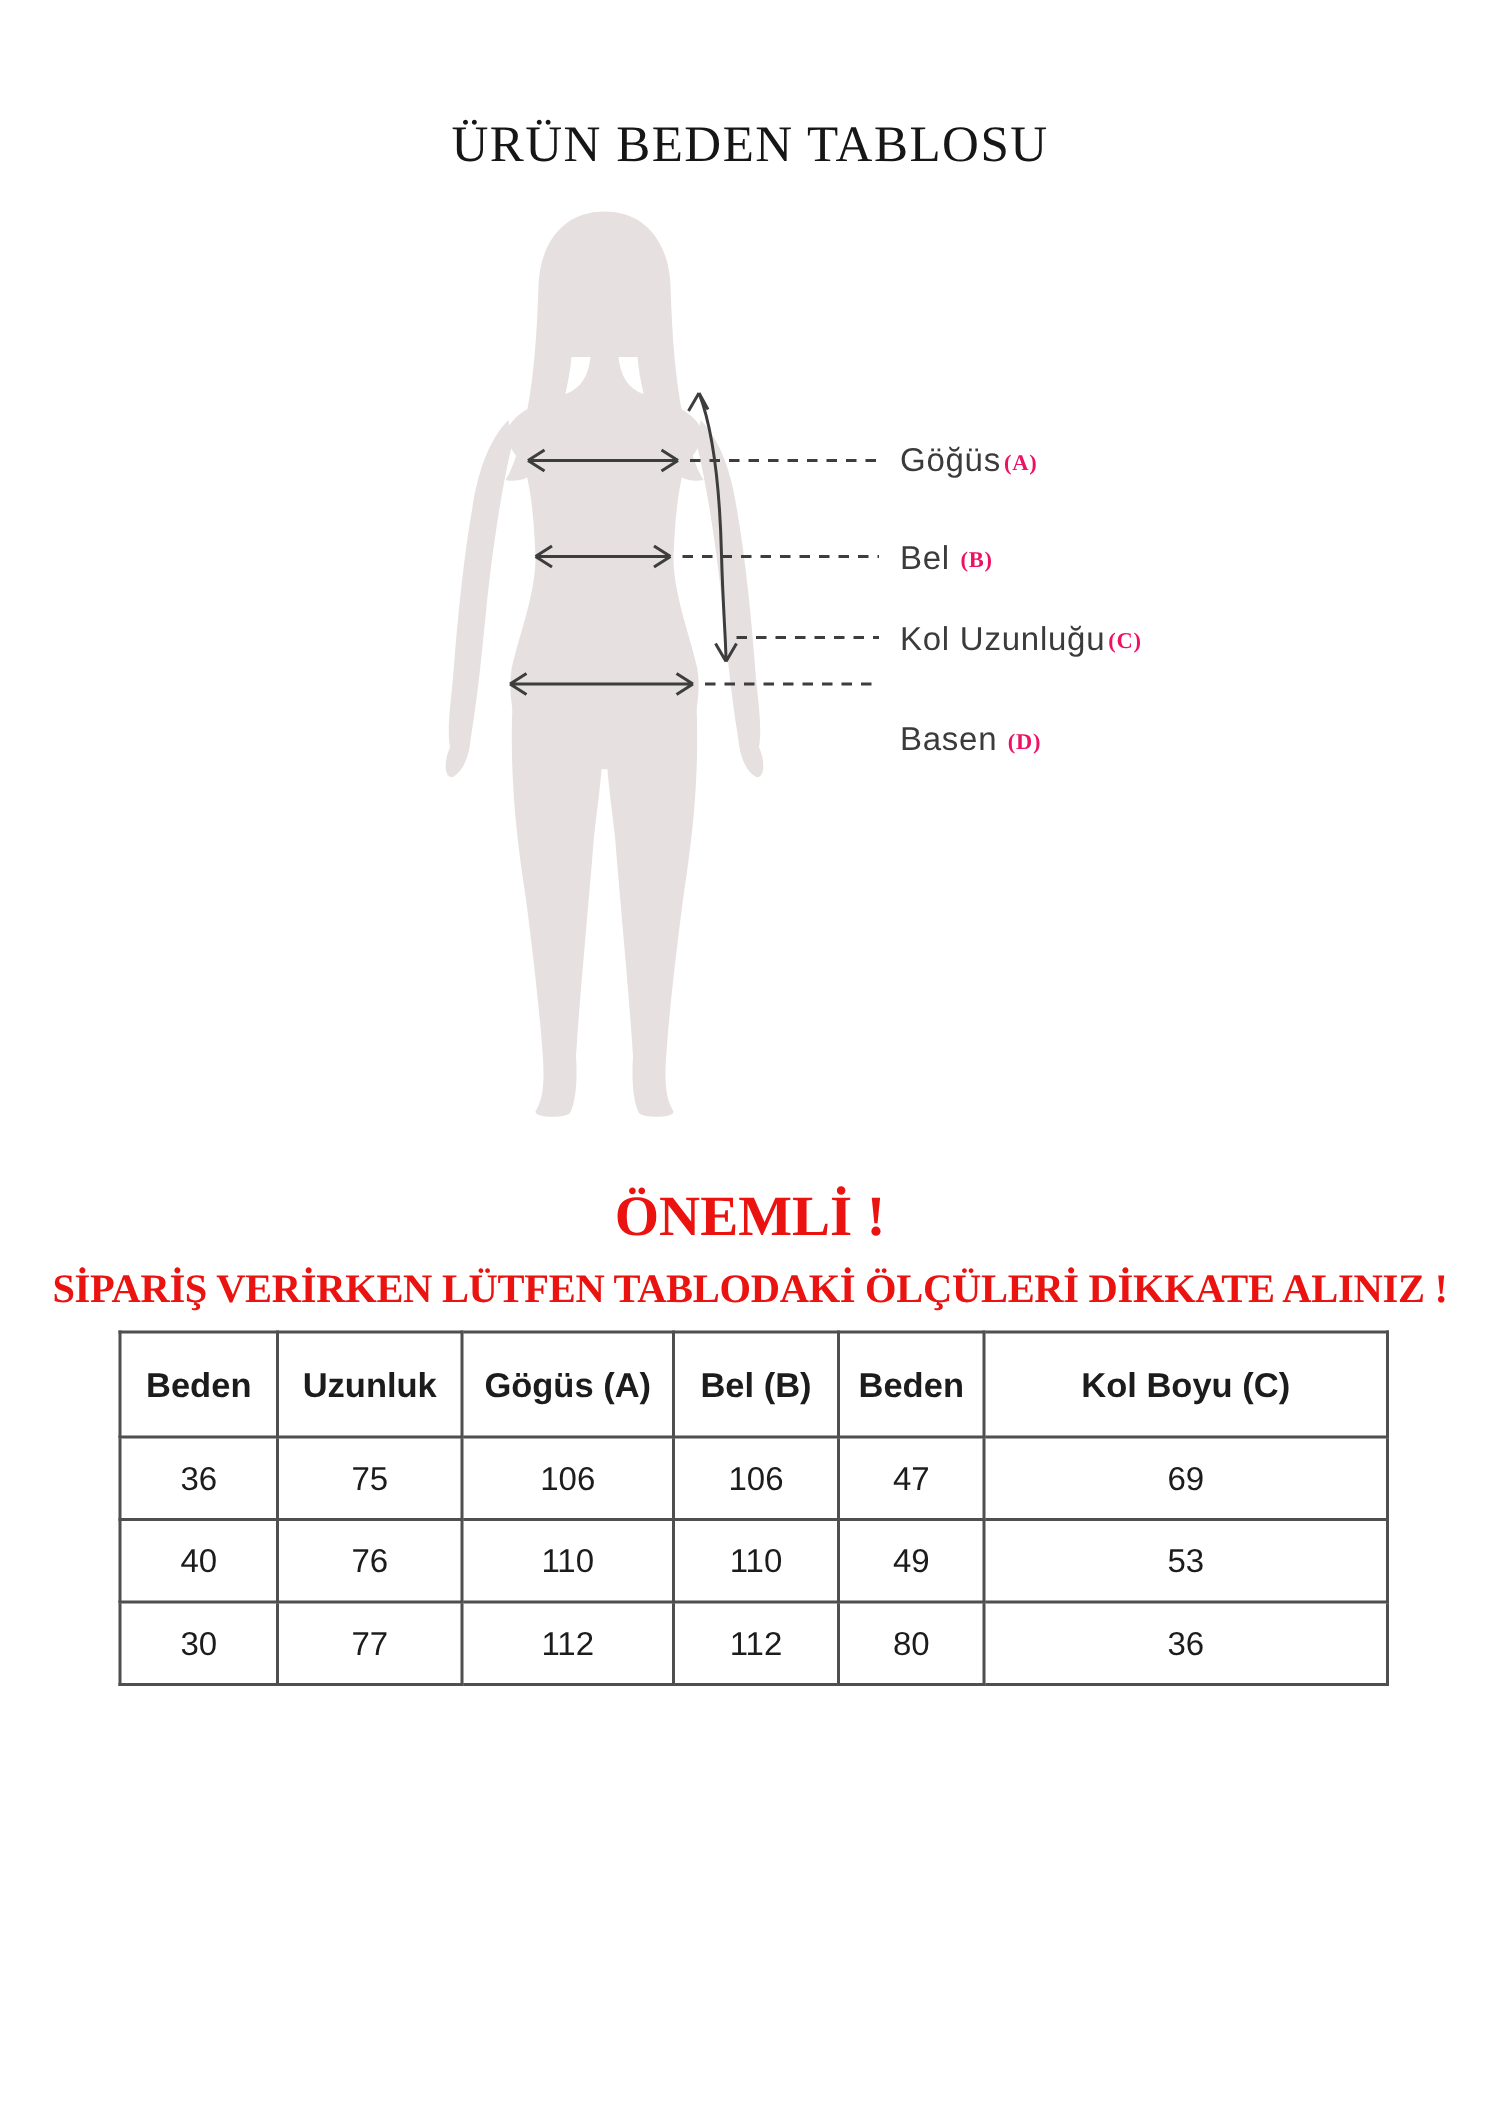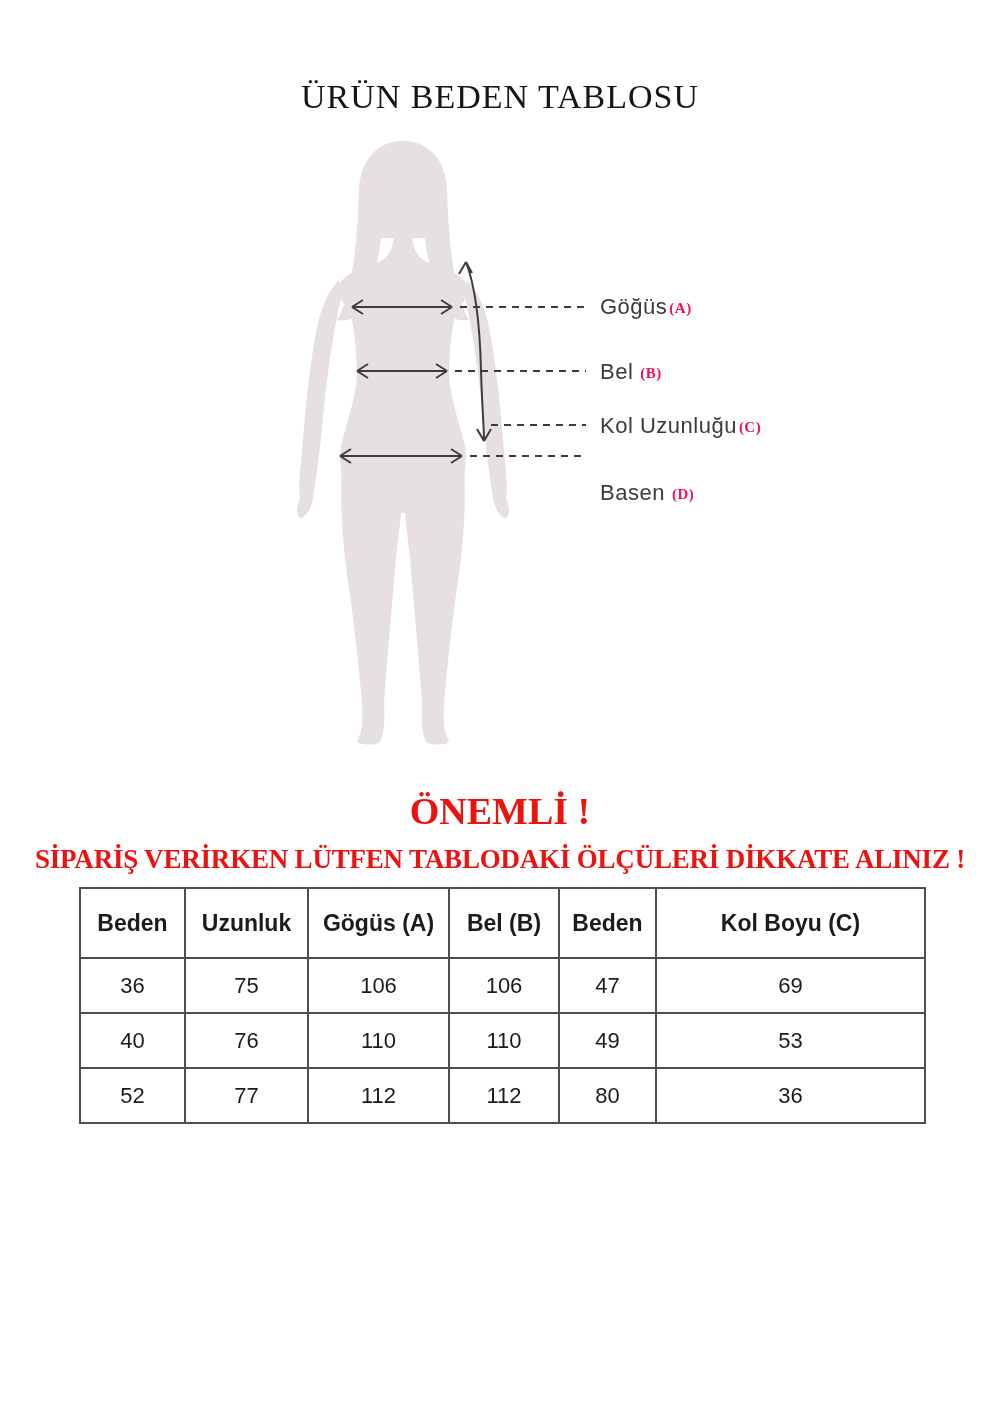--- a/index.html
+++ b/index.html
@@ -190,21 +190,21 @@
       </tr>
       <tr>
         <td>40</td>
         <td>76</td>
         <td>110</td>
         <td>110</td>
         <td>49</td>
         <td>53</td>
       </tr>
       <tr>
-        <td>52</td>
+        <td>30</td>
         <td>77</td>
         <td>112</td>
         <td>112</td>
         <td>80</td>
         <td>36</td>
       </tr>
     </tbody>
   </table>
 
 </div>

